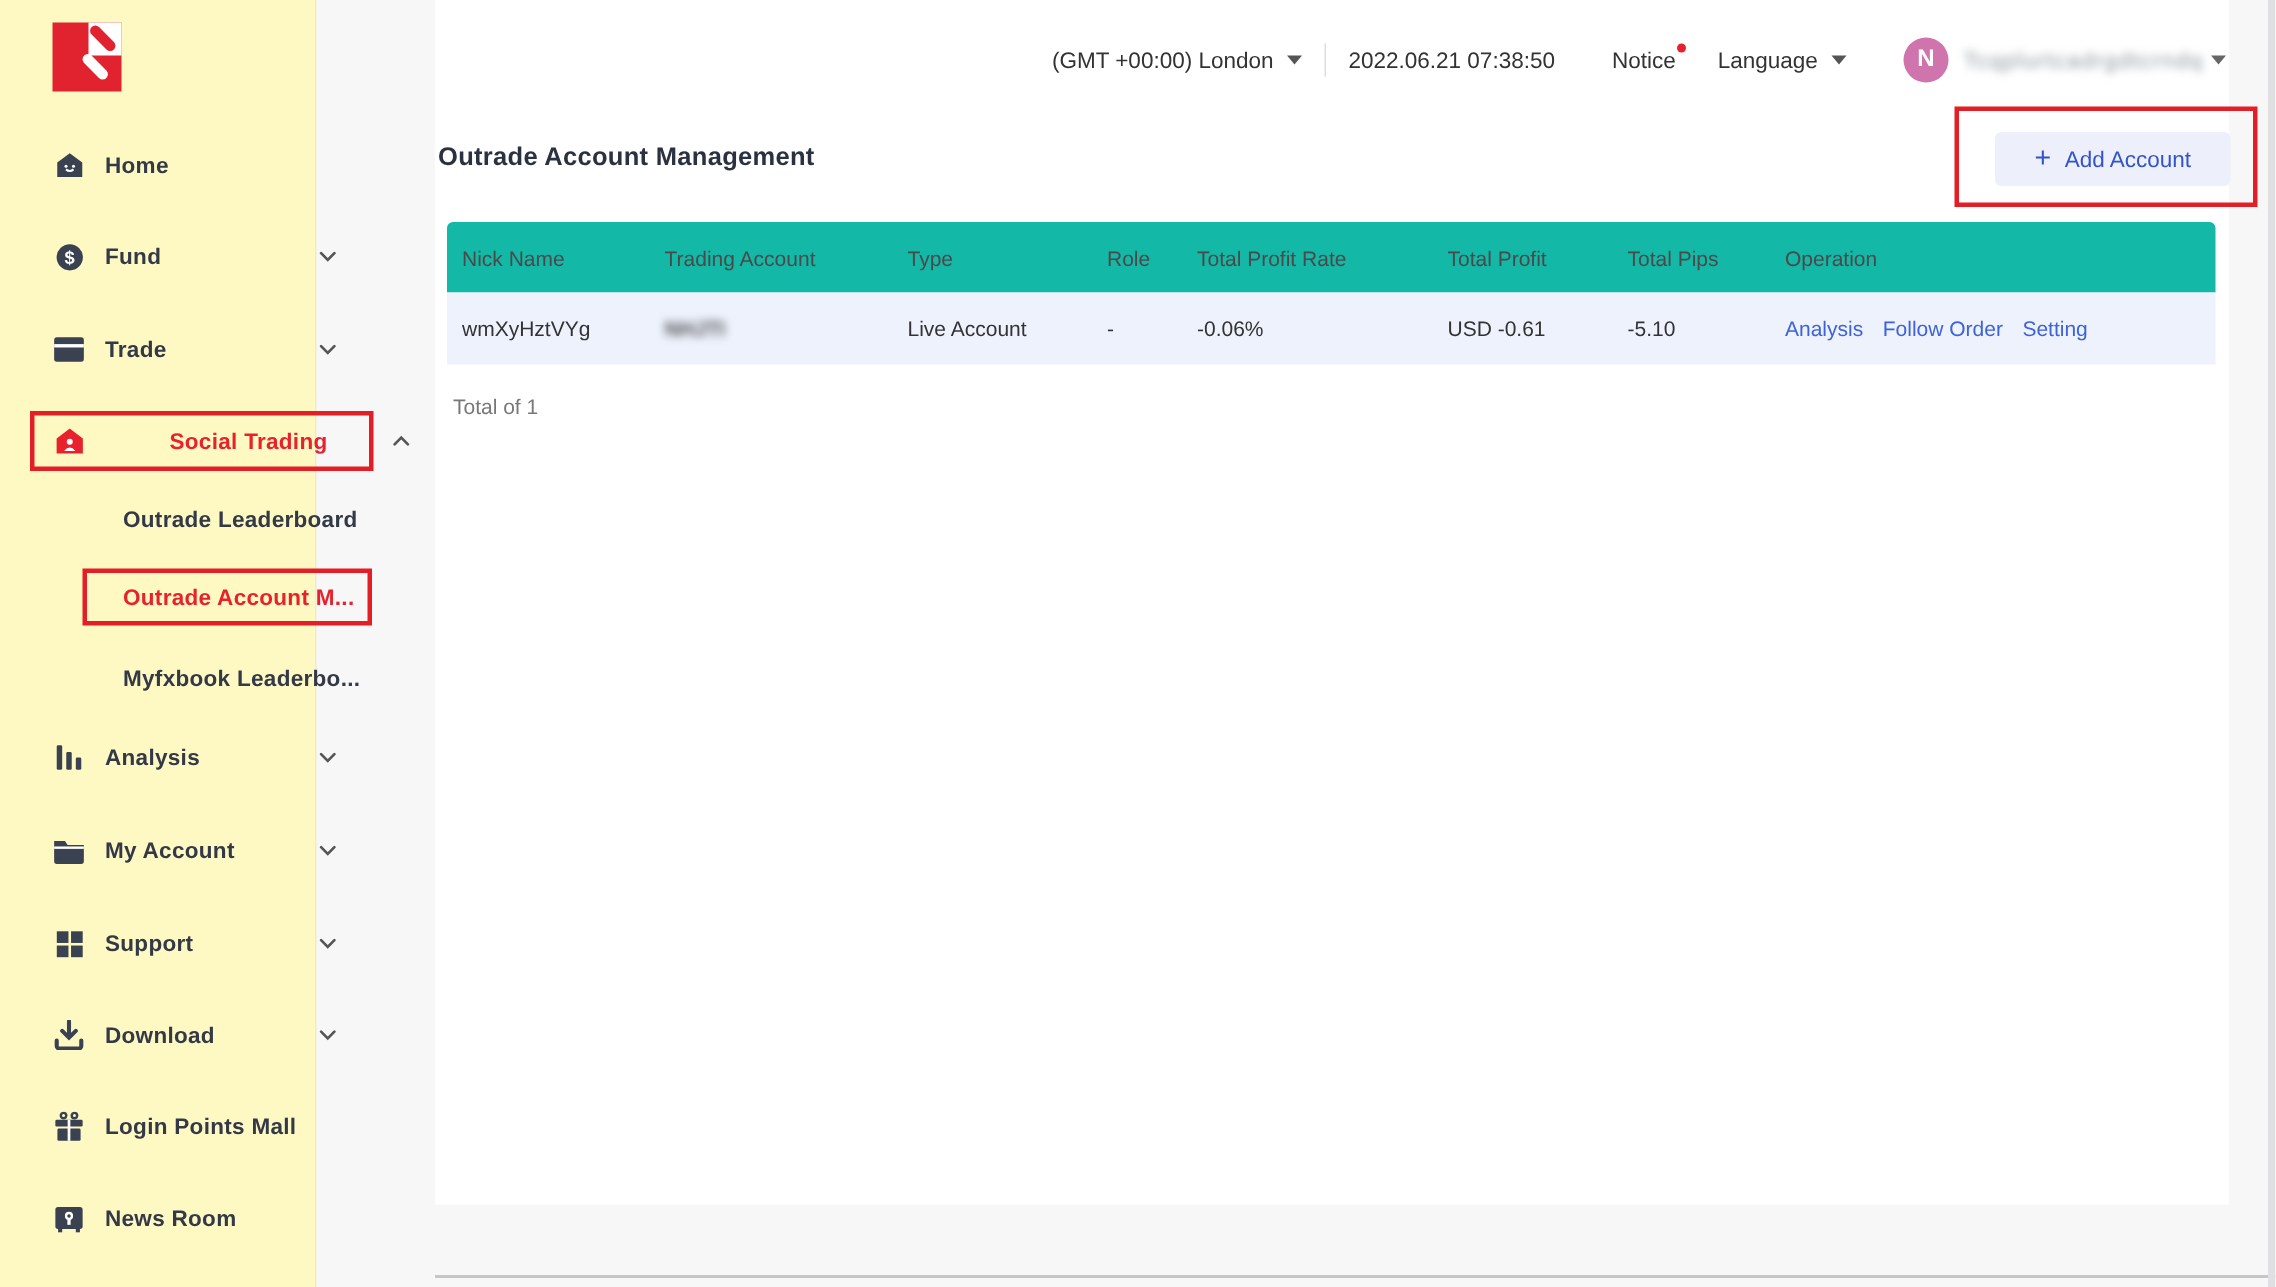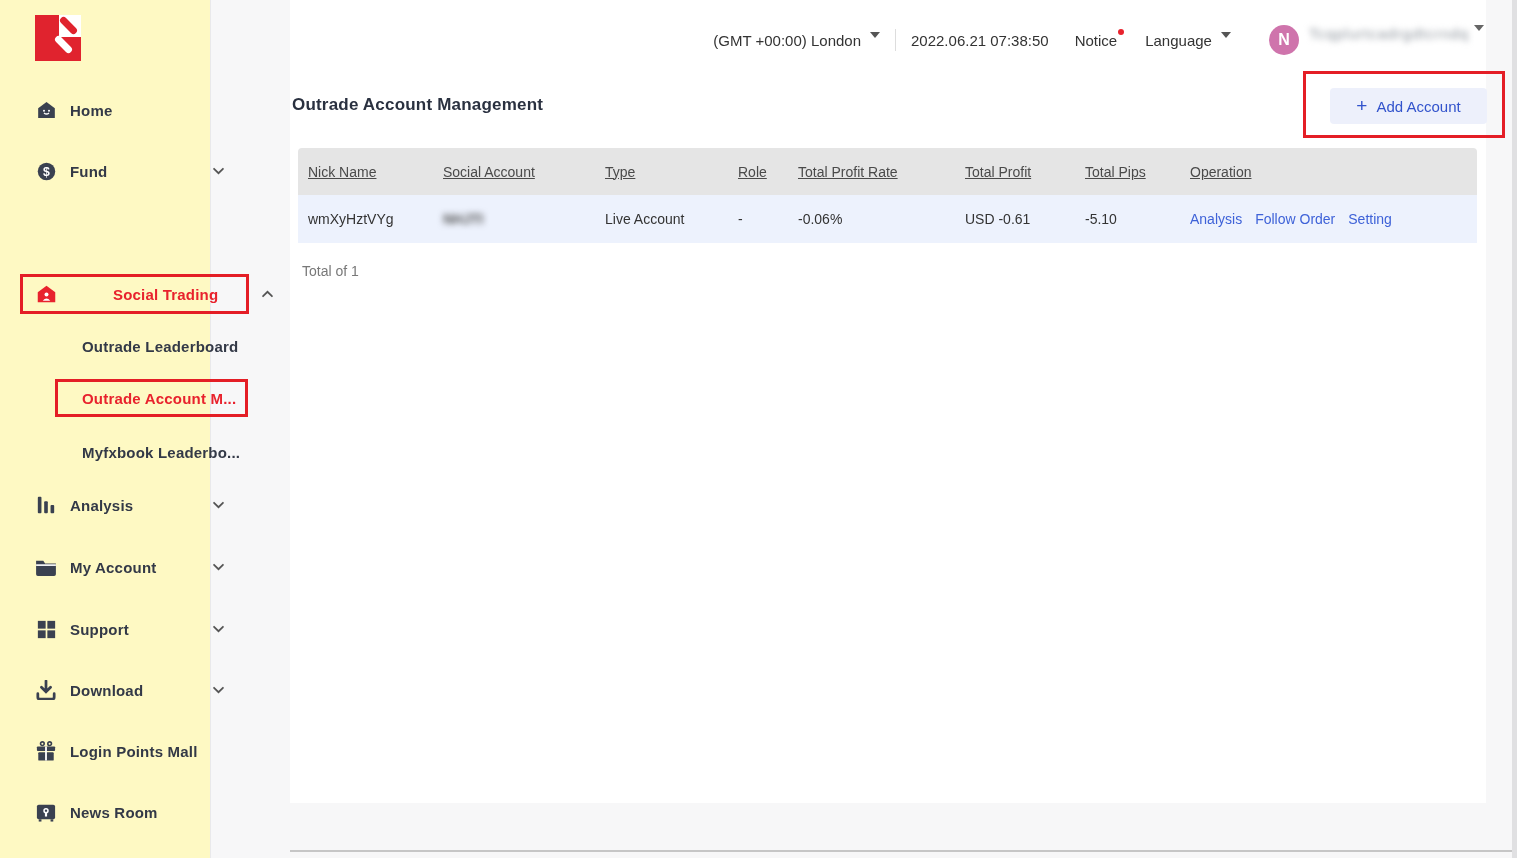--- a/index.html
+++ b/index.html
@@ -53,24 +53,24 @@
   .card {
     position:absolute; left:290px; top:0; width:1196px; height:803px;
     background:#fff;
   }
 
   .topbar {
     position:absolute; top:12px; left:0; right:2px; height:56px;
     display:flex; align-items:center; justify-content:flex-end;
     font-size:15px; color:#333;
   }
-  .tz-group, .lang-group, .user-group { display:flex; cursor:pointer; }
+  .tz-group, .lang-group, .user-group { display:flex; align-items:center; cursor:pointer; }
   .tri-down { width:0; height:0; border-left:5px solid transparent; border-right:5px solid transparent; border-top:6px solid #555; display:inline-block; margin-left:9px; }
   .vdiv { width:1px; height:22px; background:#ddd; margin:0 15px; }
-  .datetime { margin-right:26px; }
+  .datetime { margin-right:38px; }
   .notice-wrap { position:relative; margin-right:28px; cursor:pointer; }
   .notice-dot { position:absolute; right:-7px; top:-3px; width:6px; height:6px; border-radius:50%; background:#e8222d; }
   .lang-group { margin-right:38px; }
   .avatar {
     width:30px; height:30px; border-radius:50%;
     display:flex; align-items:center; justify-content:center;
     color:#fff; font-size:16px; font-weight:bold; margin-right:10px;
   }
   .masked-name { filter:blur(3px); color:#8d949c; font-size:15px; letter-spacing:1px; max-width:165px; overflow:hidden; white-space:nowrap; }
   .user-caret { width:0; height:0; border-left:5px solid transparent; border-right:5px solid transparent; border-top:6px solid #666; margin-left:5px; }
@@ -88,21 +88,21 @@
   }
   .add-btn .plus { font-size:19px; font-weight:400; line-height:1; margin-top:-2px; }
 
   
   .table { position:absolute; left:8px; top:148px; width:1179px; font-size:14px; }
   .t-head, .t-row {
     display:grid;
     grid-template-columns:135px 162px 133px 60px 167px 120px 105px 297px;
     align-items:center;
   }
-  .t-head { background:#e5e5e5; height:47px; border-radius:4px 4px 0 0; color:#4a4a4a;text-decoration:underline; }
+  .t-head { background:#14b8a6; height:47px; border-radius:4px 4px 0 0; color:#4a4a4a; }
   .t-row  { background:#edf2fd; height:48px; color:#333; }
   .t-head > div, .t-row > div { padding-left:10px; white-space:nowrap; }
   .masked-cell { filter:blur(3px); color:#555; font-weight:bold; width:52px; }
   .ops { display:flex; gap:13px; }
   .ops a { color:#3e62d8; text-decoration:none; cursor:pointer; }
 
   .total-text { position:absolute; left:12px; top:263px; font-size:14px; color:#787878; }
 
   
   .anno { position:absolute; border:3px solid #e41e26; pointer-events:none; z-index:50; }
@@ -143,20 +143,34 @@
         </svg>
     </span>
     <span class="ni-label">Fund</span>
     <span class="chev">
       <svg width="13" height="8" viewBox="0 0 14 9" fill="none" stroke="#555" stroke-width="2" stroke-linecap="round">
           <polyline points="2,2 7,7 12,2"></polyline>
         </svg>
     </span>
   </div>
 
+  <div class="nav-item ni-trade">
+    <span class="ni-icon">
+      <svg width="22" height="18" viewBox="0 0 24 20" fill="#3a4150">
+          <rect x="1" y="1" width="22" height="18" rx="2"></rect>
+          <rect x="1" y="6" width="22" height="2.5" fill="#fff"></rect>
+        </svg>
+    </span>
+    <span class="ni-label">Trade</span>
+    <span class="chev">
+      <svg width="13" height="8" viewBox="0 0 14 9" fill="none" stroke="#555" stroke-width="2" stroke-linecap="round">
+          <polyline points="2,2 7,7 12,2"></polyline>
+        </svg>
+    </span>
+  </div>
 
   <div class="nav-item ni-social active">
     <span class="ni-icon">
       <svg width="21" height="20" viewBox="0 0 24 24" fill="#e8222d">
           <path d="M12 2 L22.5 10 V22 H1.5 V10 Z"></path>
           <circle cx="12" cy="12.5" r="2.4" fill="#fff"></circle>
           <path d="M7.5 20 q4.5 -5.5 9 0 Z" fill="#fff"></path>
         </svg>
     </span>
     <span class="ni-label">Social Trading</span>
@@ -297,21 +311,21 @@
   <h1 class="page-title">Outrade Account Management</h1>
 
   <button class="add-btn">
     <span class="plus">+</span>
     <span>Add Account</span>
   </button>
 
   <div class="table">
     <div class="t-head">
       <div>Nick Name</div>
-      <div>Social Account</div>
+      <div>Trading Account</div>
       <div>Type</div>
       <div>Role</div>
       <div>Total Profit Rate</div>
       <div>Total Profit</div>
       <div>Total Pips</div>
       <div>Operation</div>
     </div>
     <div class="t-row">
       <div>wmXyHztVYg</div>
       <div><span class="masked-cell">NHJTI</span></div>

